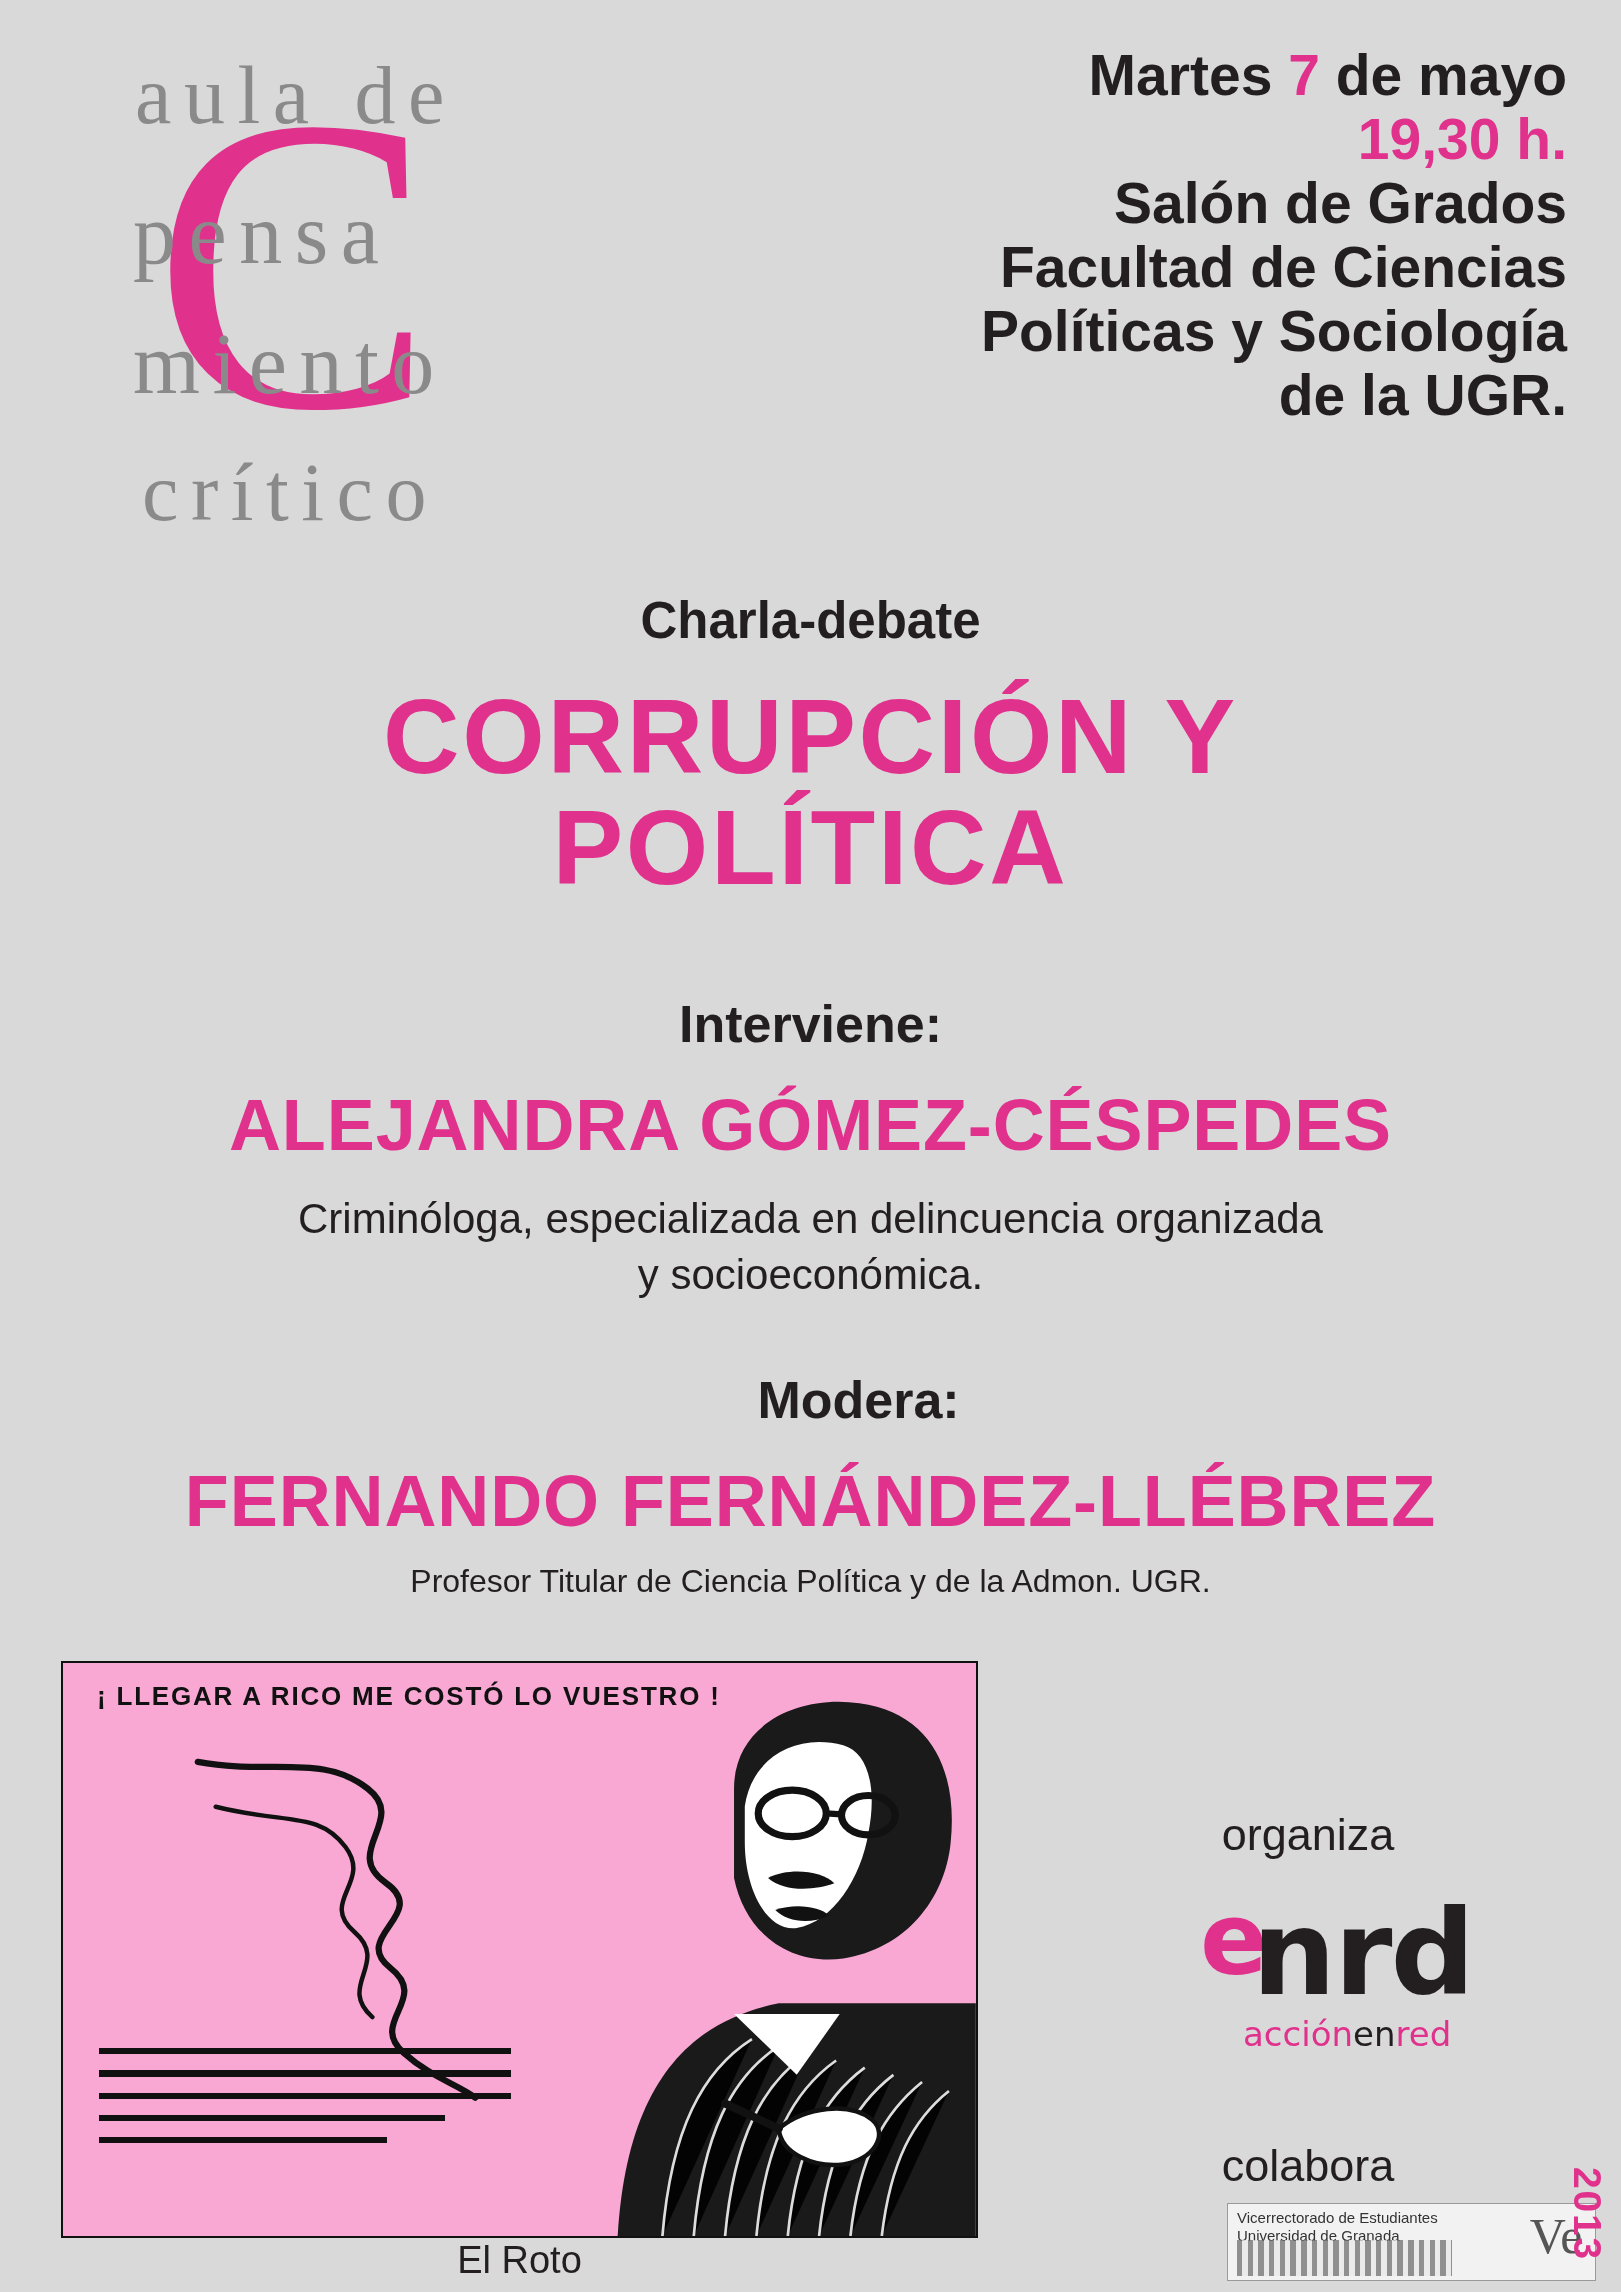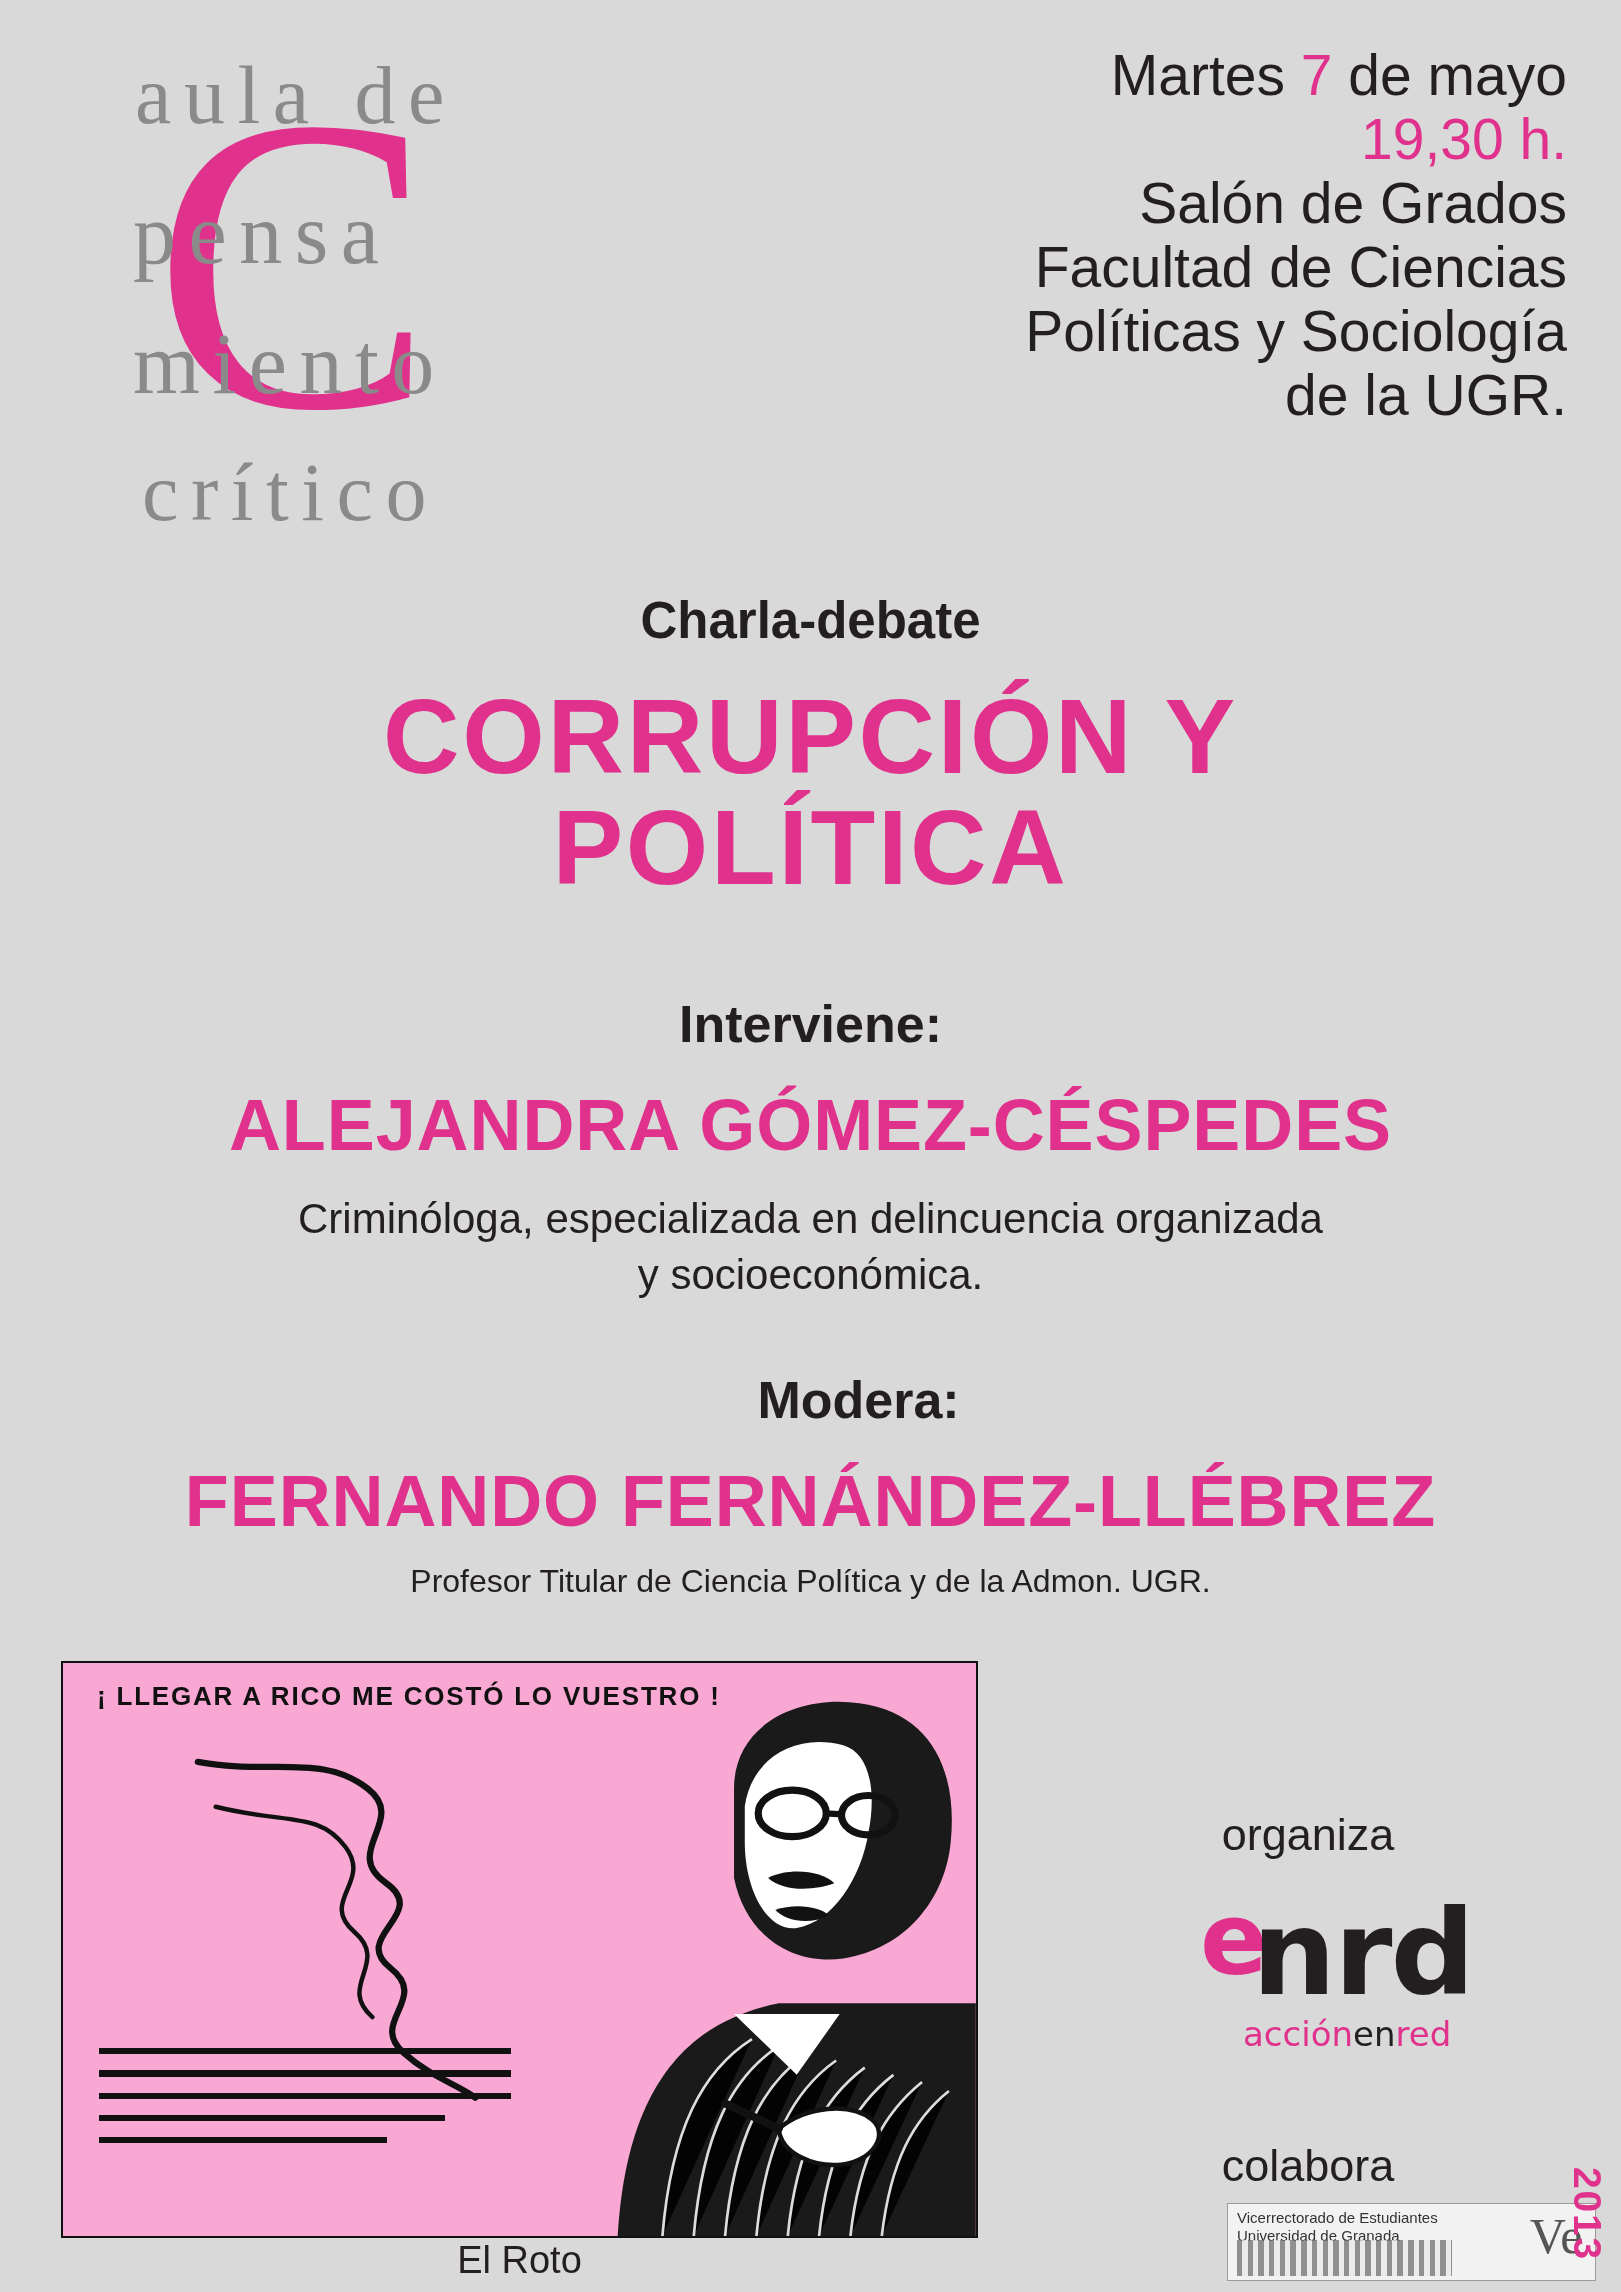--- a/index.html
+++ b/index.html
@@ -50,21 +50,21 @@
   .logo-w3 { left: 79px;  top: 287px; font-size: 86px; }
   .logo-w4 { left: 88px;  top: 419px; font-size: 82px; }
 
   
   .header-info {
     position: absolute;
     right: 54px;
     top: 43px;
     width: 734px;
     text-align: right;
-    font-weight: normal;
+    font-weight: bold;
     font-size: 57px;
     line-height: 64px;
     color: #231f20;
   }
   .header-info .pink { color: #e0328c; }
   .header-line { display: block; }
 
   
   .charla {
     position: absolute;

